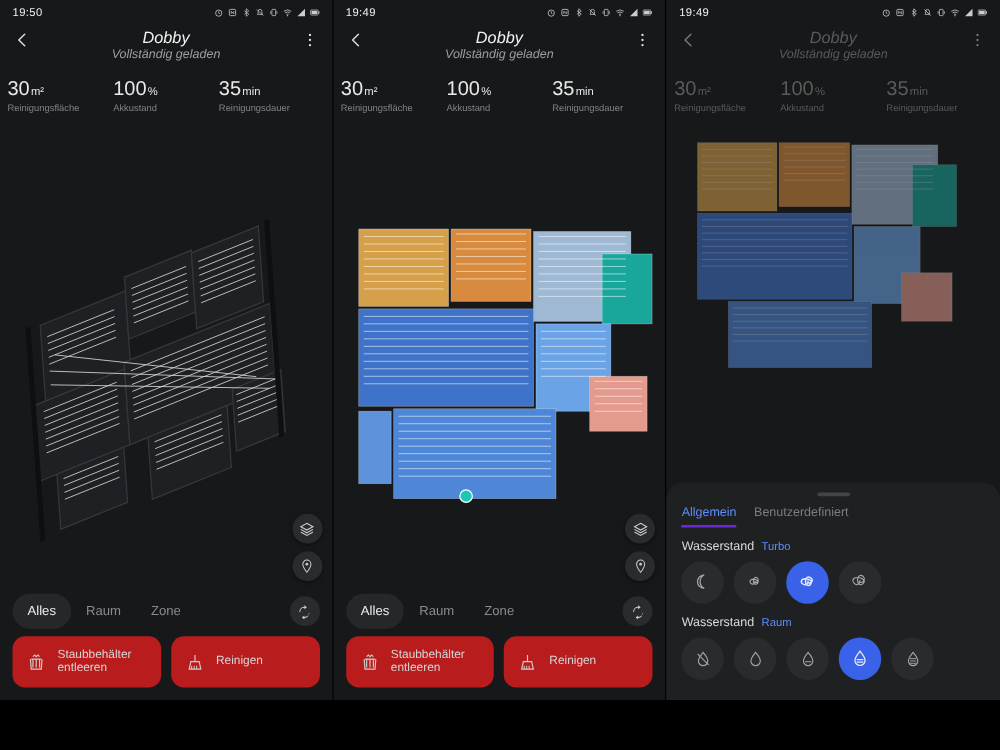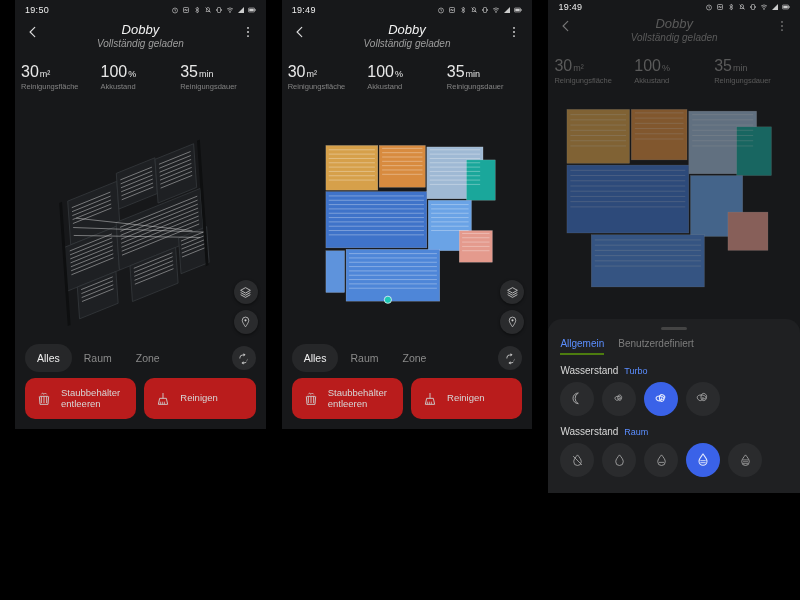--- a/index.html
+++ b/index.html
@@ -1,18 +1,18 @@
 <!DOCTYPE html>
 <html><head>
 <meta charset="utf-8">
 <style>
   * { box-sizing: border-box; margin: 0; padding: 0; }
   html, body { width: 800px; height: 600px; background: #000; font-family: -apple-system, "Helvetica Neue", Arial, sans-serif; color: #eaeaea; overflow: hidden; }
   .shell { display: flex; width: 800px; height: 600px; }
-  .phone { width: 266.666px; height: 429px; background: #17181a; position: relative; border-right: 1px solid #000; display: flex; flex-direction: column; margin-left: 15px; }
+  .phone { width: 266.666px; height: 560px; background: #17181a; position: relative; border-right: 1px solid #000; display: flex; flex-direction: column; }
   .phone:last-child { border-right: none; }
   
   .statusbar { height: 18px; display: flex; justify-content: space-between; align-items: center; padding: 2px 10px 0; font-size: 9px; color: #eee; letter-spacing: .3px; }
   .statusbar .right { display: flex; gap: 3px; align-items: center; }
   .sicon { width: 8px; height: 8px; display: inline-block; }
   
   .hdr { position: relative; padding: 4px 10px 6px; text-align: center; font-style: italic; }
   .back { position: absolute; left: 6px; top: 2px; width: 24px; height: 24px; display: flex; align-items: center; justify-content: center; }
   .more { position: absolute; right: 6px; top: 2px; width: 24px; height: 24px; display: flex; align-items: center; justify-content: center; }
   .title { font-size: 13px; font-weight: 500; color: #f2f2f2; }
@@ -39,21 +39,21 @@
   .refreshbtn { margin-left:auto; width:24px;height:24px;border-radius:50%;background:#2a2b2d;display:flex;align-items:center;justify-content:center; }
   .actionrow { display: flex; gap: 8px; }
   .actbtn { flex: 1; background: #b91c1c; border-radius: 10px; padding: 10px 10px; display: flex; align-items: center; gap: 8px; }
   .actbtn .aicon { width: 18px; height: 18px; display: flex; align-items: center; justify-content: center; flex-shrink: 0; }
   .actbtn .atext { font-size: 9.5px; color: #d7d7d7; line-height: 1.1; }
   
   .sheet { background: #1f2022; border-radius: 14px 14px 0 0; padding: 8px 12px 10px; margin-top: auto; }
   .handle { width: 26px; height: 3px; background: #444; border-radius: 2px; margin: 0 auto 8px; }
   .stabs { display: flex; gap: 14px; font-size: 10px; margin-bottom: 10px; }
   .stab { color: #7d7d7d; padding-bottom: 4px; }
-  .stab.active { color: #5b8eff; border-bottom: 2px solid #4d7c0f; text-align: center; }
+  .stab.active { color: #5b8eff; border-bottom: 2px solid #6d28d9; text-align: center; }
   .srow { margin-bottom: 6px; }
   .srow .slabel { font-size: 10px; color: #d9d9d9; margin-bottom: 6px; }
   .srow .slabel .val { color: #5b8eff; font-size: 9px; margin-left: 6px; }
   .opts { display: flex; gap: 8px; }
   .opt { width: 34px; height: 34px; border-radius: 50%; background: #2a2b2d; display: flex; align-items: center; justify-content: center; }
   .opt.sel { background: #3a62e8; }
   .opt svg { opacity:.85; }
   
   .map3d svg, .map2d svg { width: 100%; height: 100%; }
 </style>

